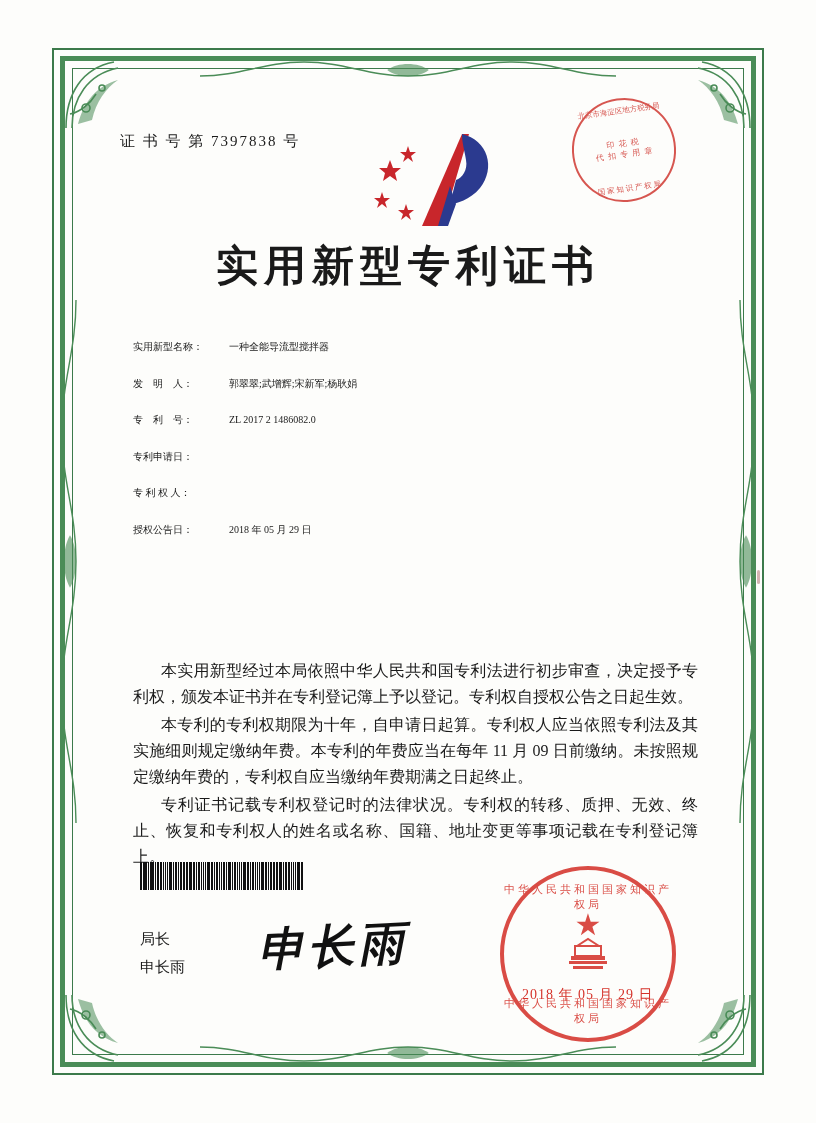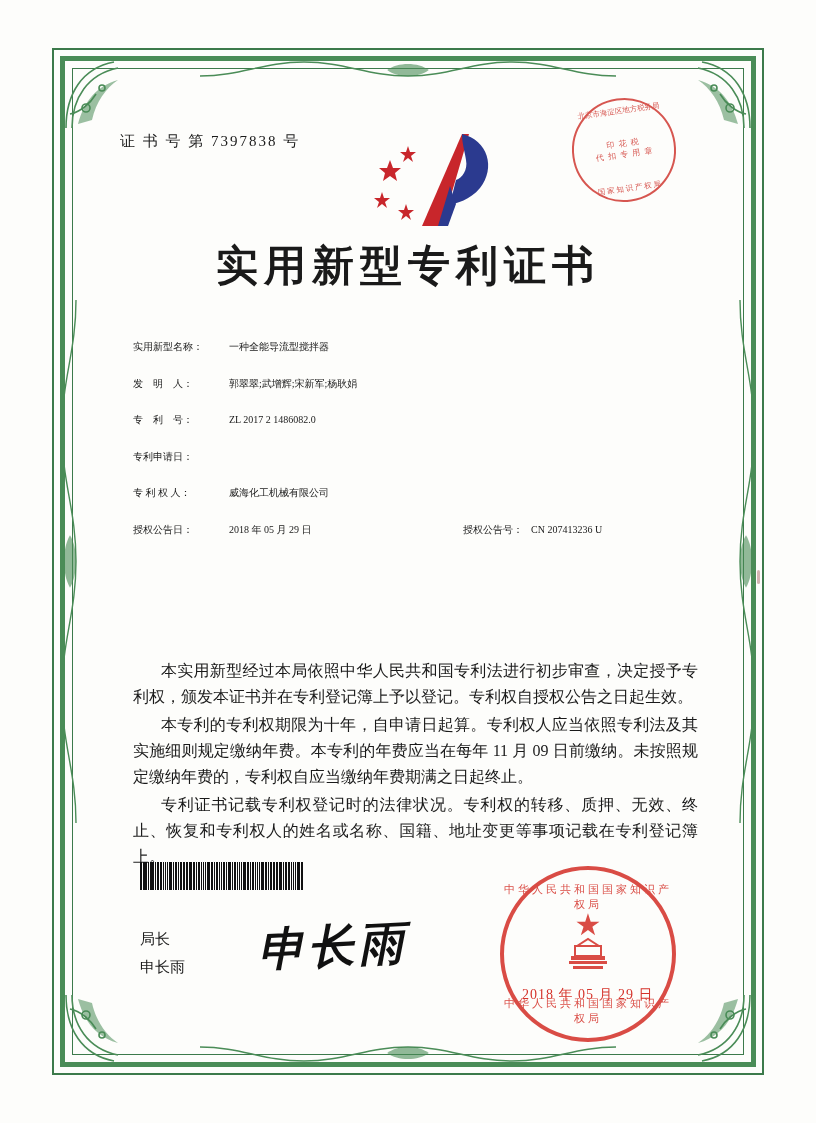--- a/index.html
+++ b/index.html
@@ -282,30 +282,25 @@
     </div>
     <div class="row">
       <div class="lbl">专　利　号：</div>
       <div class="val">ZL 2017 2 1486082.0</div>
     </div>
     <div class="row">
       <div class="lbl">专利申请日：</div>
     </div>
     <div class="row">
       <div class="lbl">专 利 权 人：</div>
-      <div class="val">威海化工机械有限公司</div>
     </div>
     <div class="row-two">
       <div class="left">
         <div class="lbl">授权公告日：</div>
         <div class="val">2018 年 05 月 29 日</div>
-      </div>
-      <div class="right">
-        <div class="lbl">授权公告号：</div>
-        <div class="val">CN 207413236 U</div>
       </div>
     </div>
   </div>
 
   <div class="para">
     <p>本实用新型经过本局依照中华人民共和国专利法进行初步审查，决定授予专利权，颁发本证书并在专利登记簿上予以登记。专利权自授权公告之日起生效。</p>
     <p>本专利的专利权期限为十年，自申请日起算。专利权人应当依照专利法及其实施细则规定缴纳年费。本专利的年费应当在每年 11 月 09 日前缴纳。未按照规定缴纳年费的，专利权自应当缴纳年费期满之日起终止。</p>
     <p>专利证书记载专利权登记时的法律状况。专利权的转移、质押、无效、终止、恢复和专利权人的姓名或名称、国籍、地址变更等事项记载在专利登记簿上。</p>
   </div>
 

